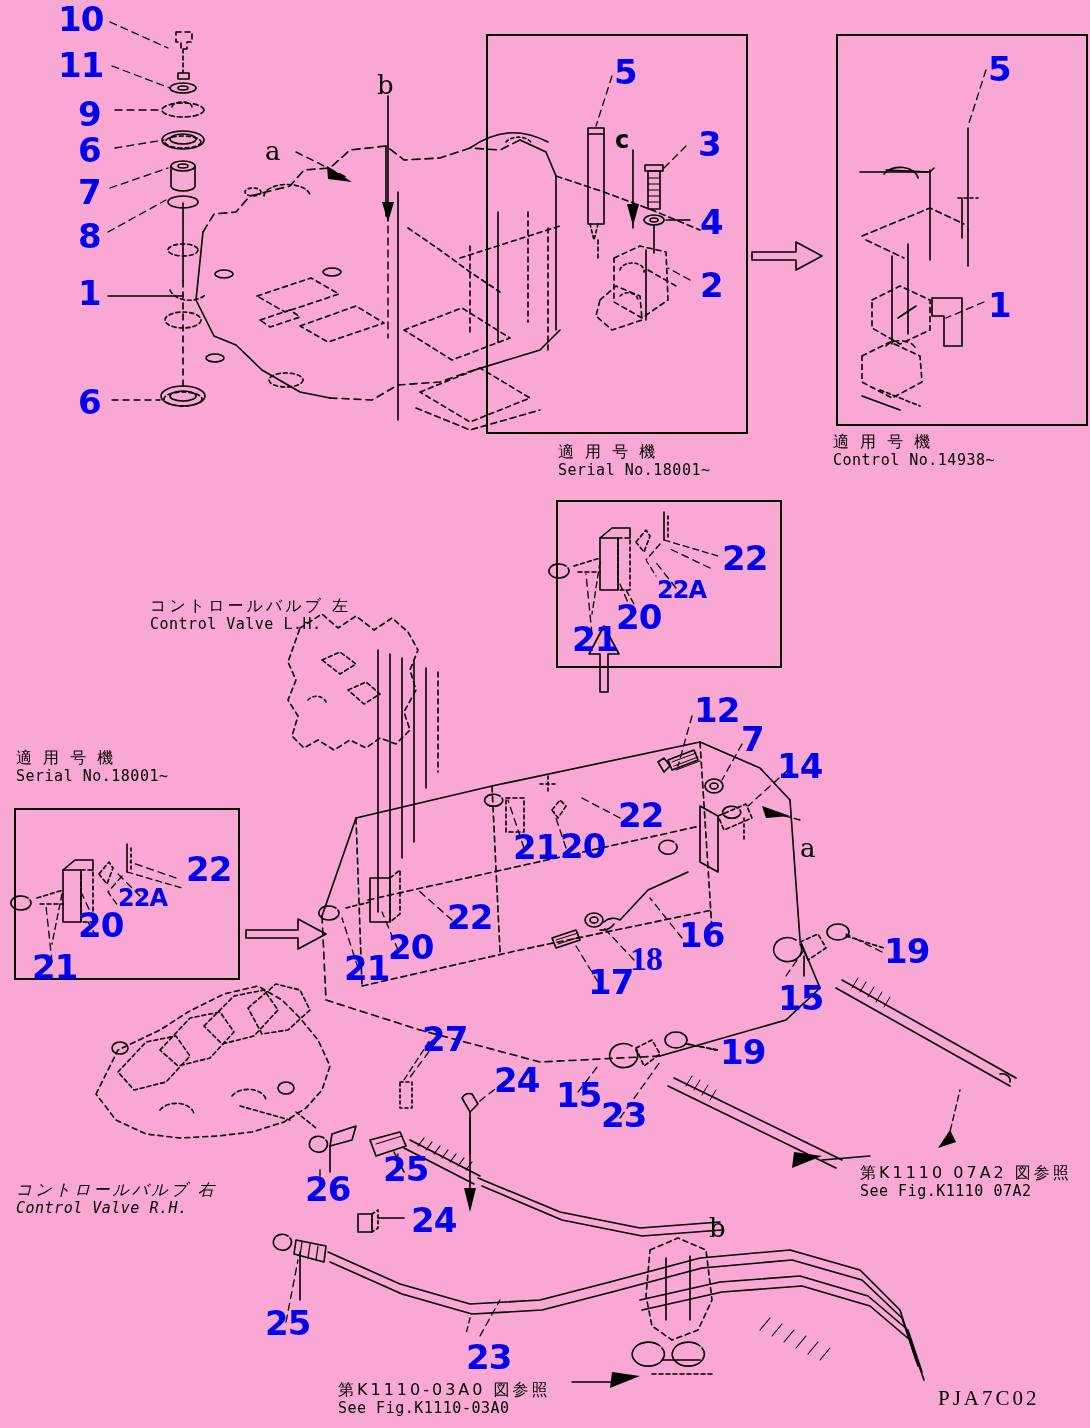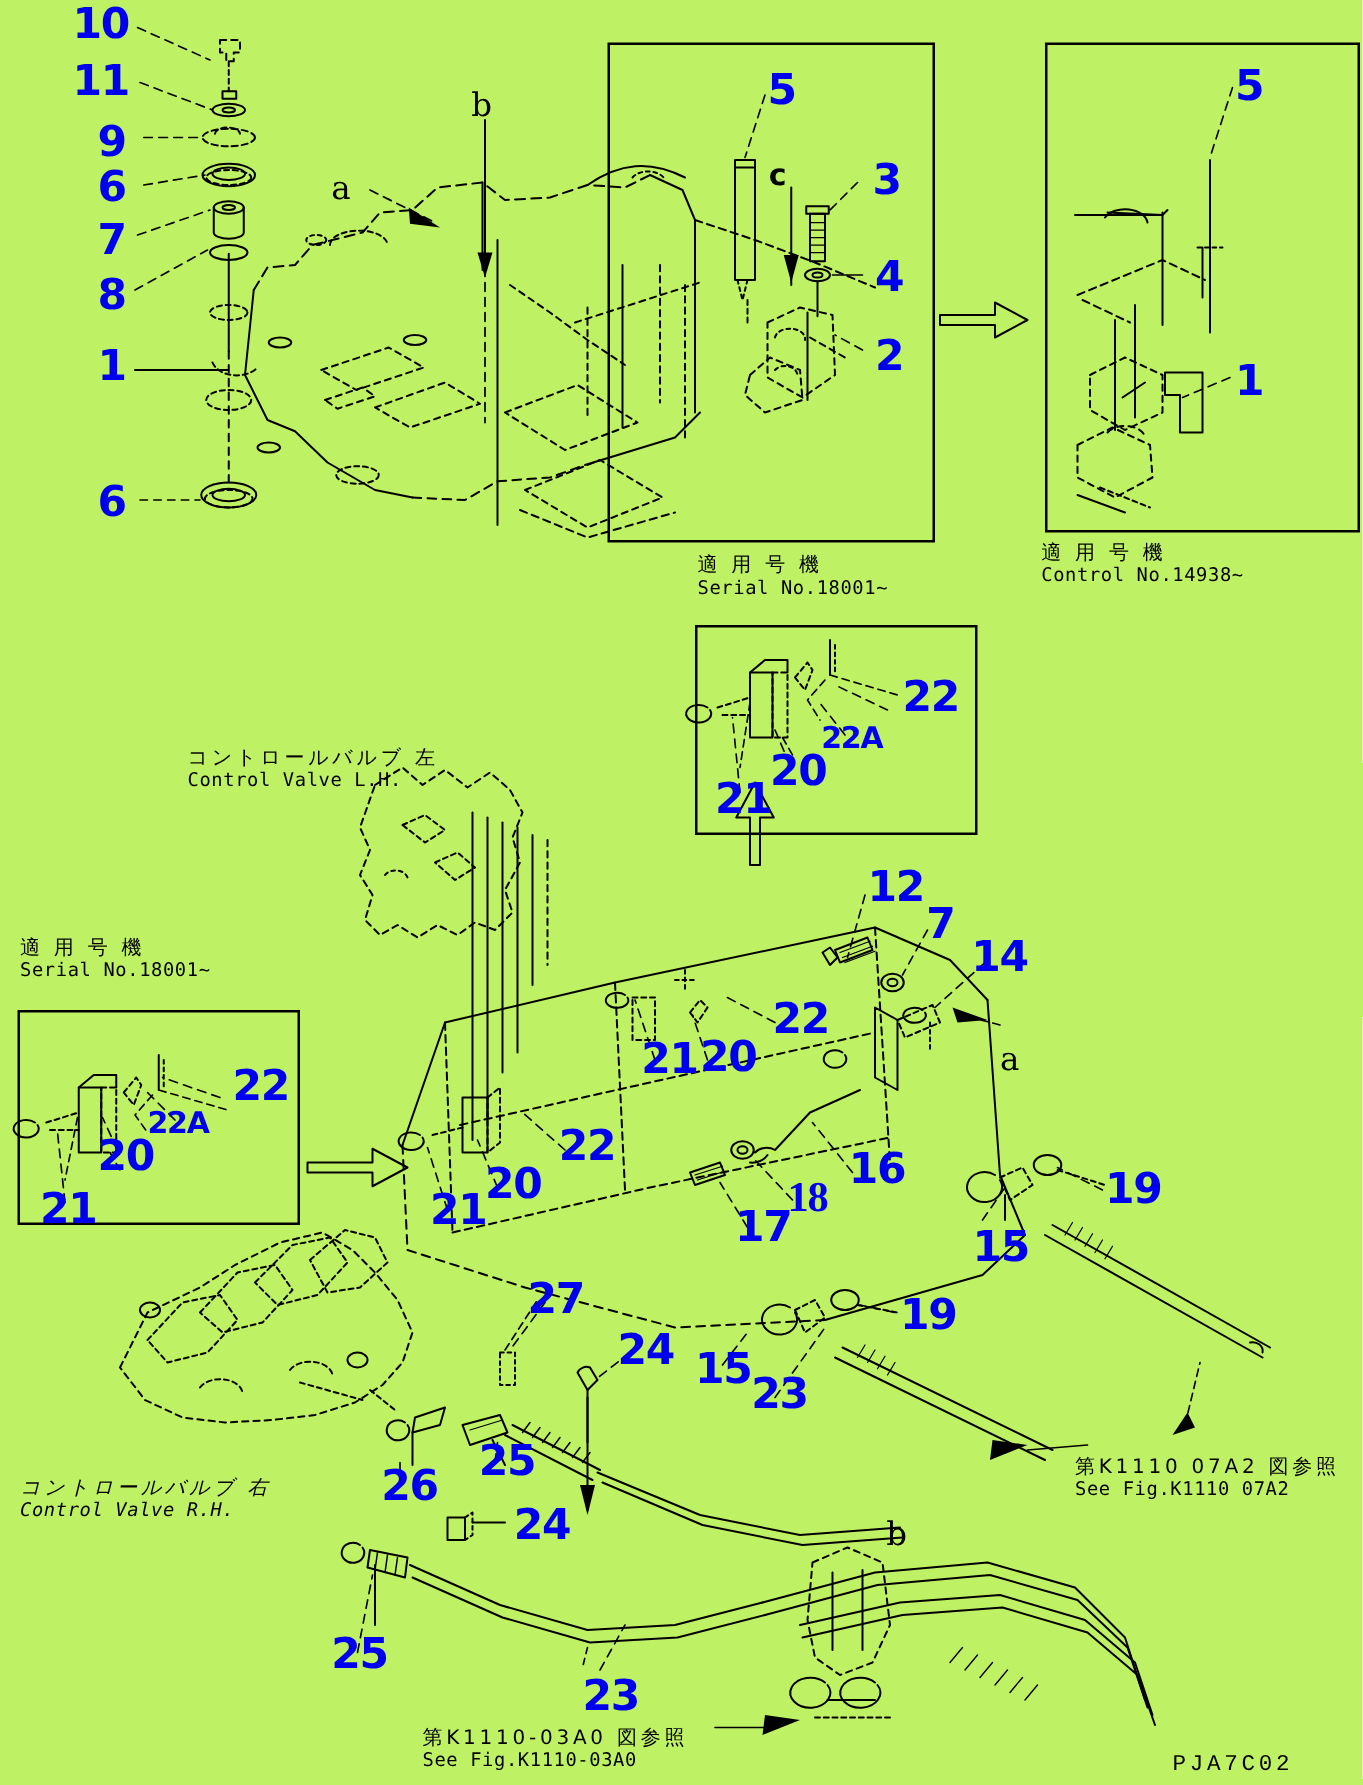--- a/index.html
+++ b/index.html
@@ -1,21 +1,21 @@
 <!DOCTYPE html>
 <html><head>
 <meta charset="utf-8">
 <title>Parts Diagram PJA7C02</title>
 <style>
   html,body{margin:0;padding:0;background:#fff;}
   body{font-family:"Liberation Sans",sans-serif;}
   #page{
     position:relative;
     width:1090px;height:1428px;
-    background:#bef264;
+    background:#f9a8d4;
     overflow:hidden;
   }
   #svgroot{position:absolute;left:0;top:0;width:1090px;height:1428px;}
   .cal{
     position:absolute;
     color:#0000ee;
     font-family:"DejaVu Sans",sans-serif;
     font-weight:bold;
     font-size:34px;
     line-height:1;
@@ -47,24 +47,23 @@
     letter-spacing:3px;
     display:block;
   }
   .note .en{
     display:block;
     letter-spacing:0.5px;
   }
   .code{
     position:absolute;
     color:#000;
-    font-family:Liberation Mono, monospace;
-    font-size:18px;
+    font-family:Liberation Serif, serif;
+    font-size:21px;
     letter-spacing:3px;
-    margin-top:16px;
   }
   .framebox{
     position:absolute;
     border:2px solid #000;
     box-sizing:border-box;
     background:transparent;
   }
 </style>
 </head>
 <body>

